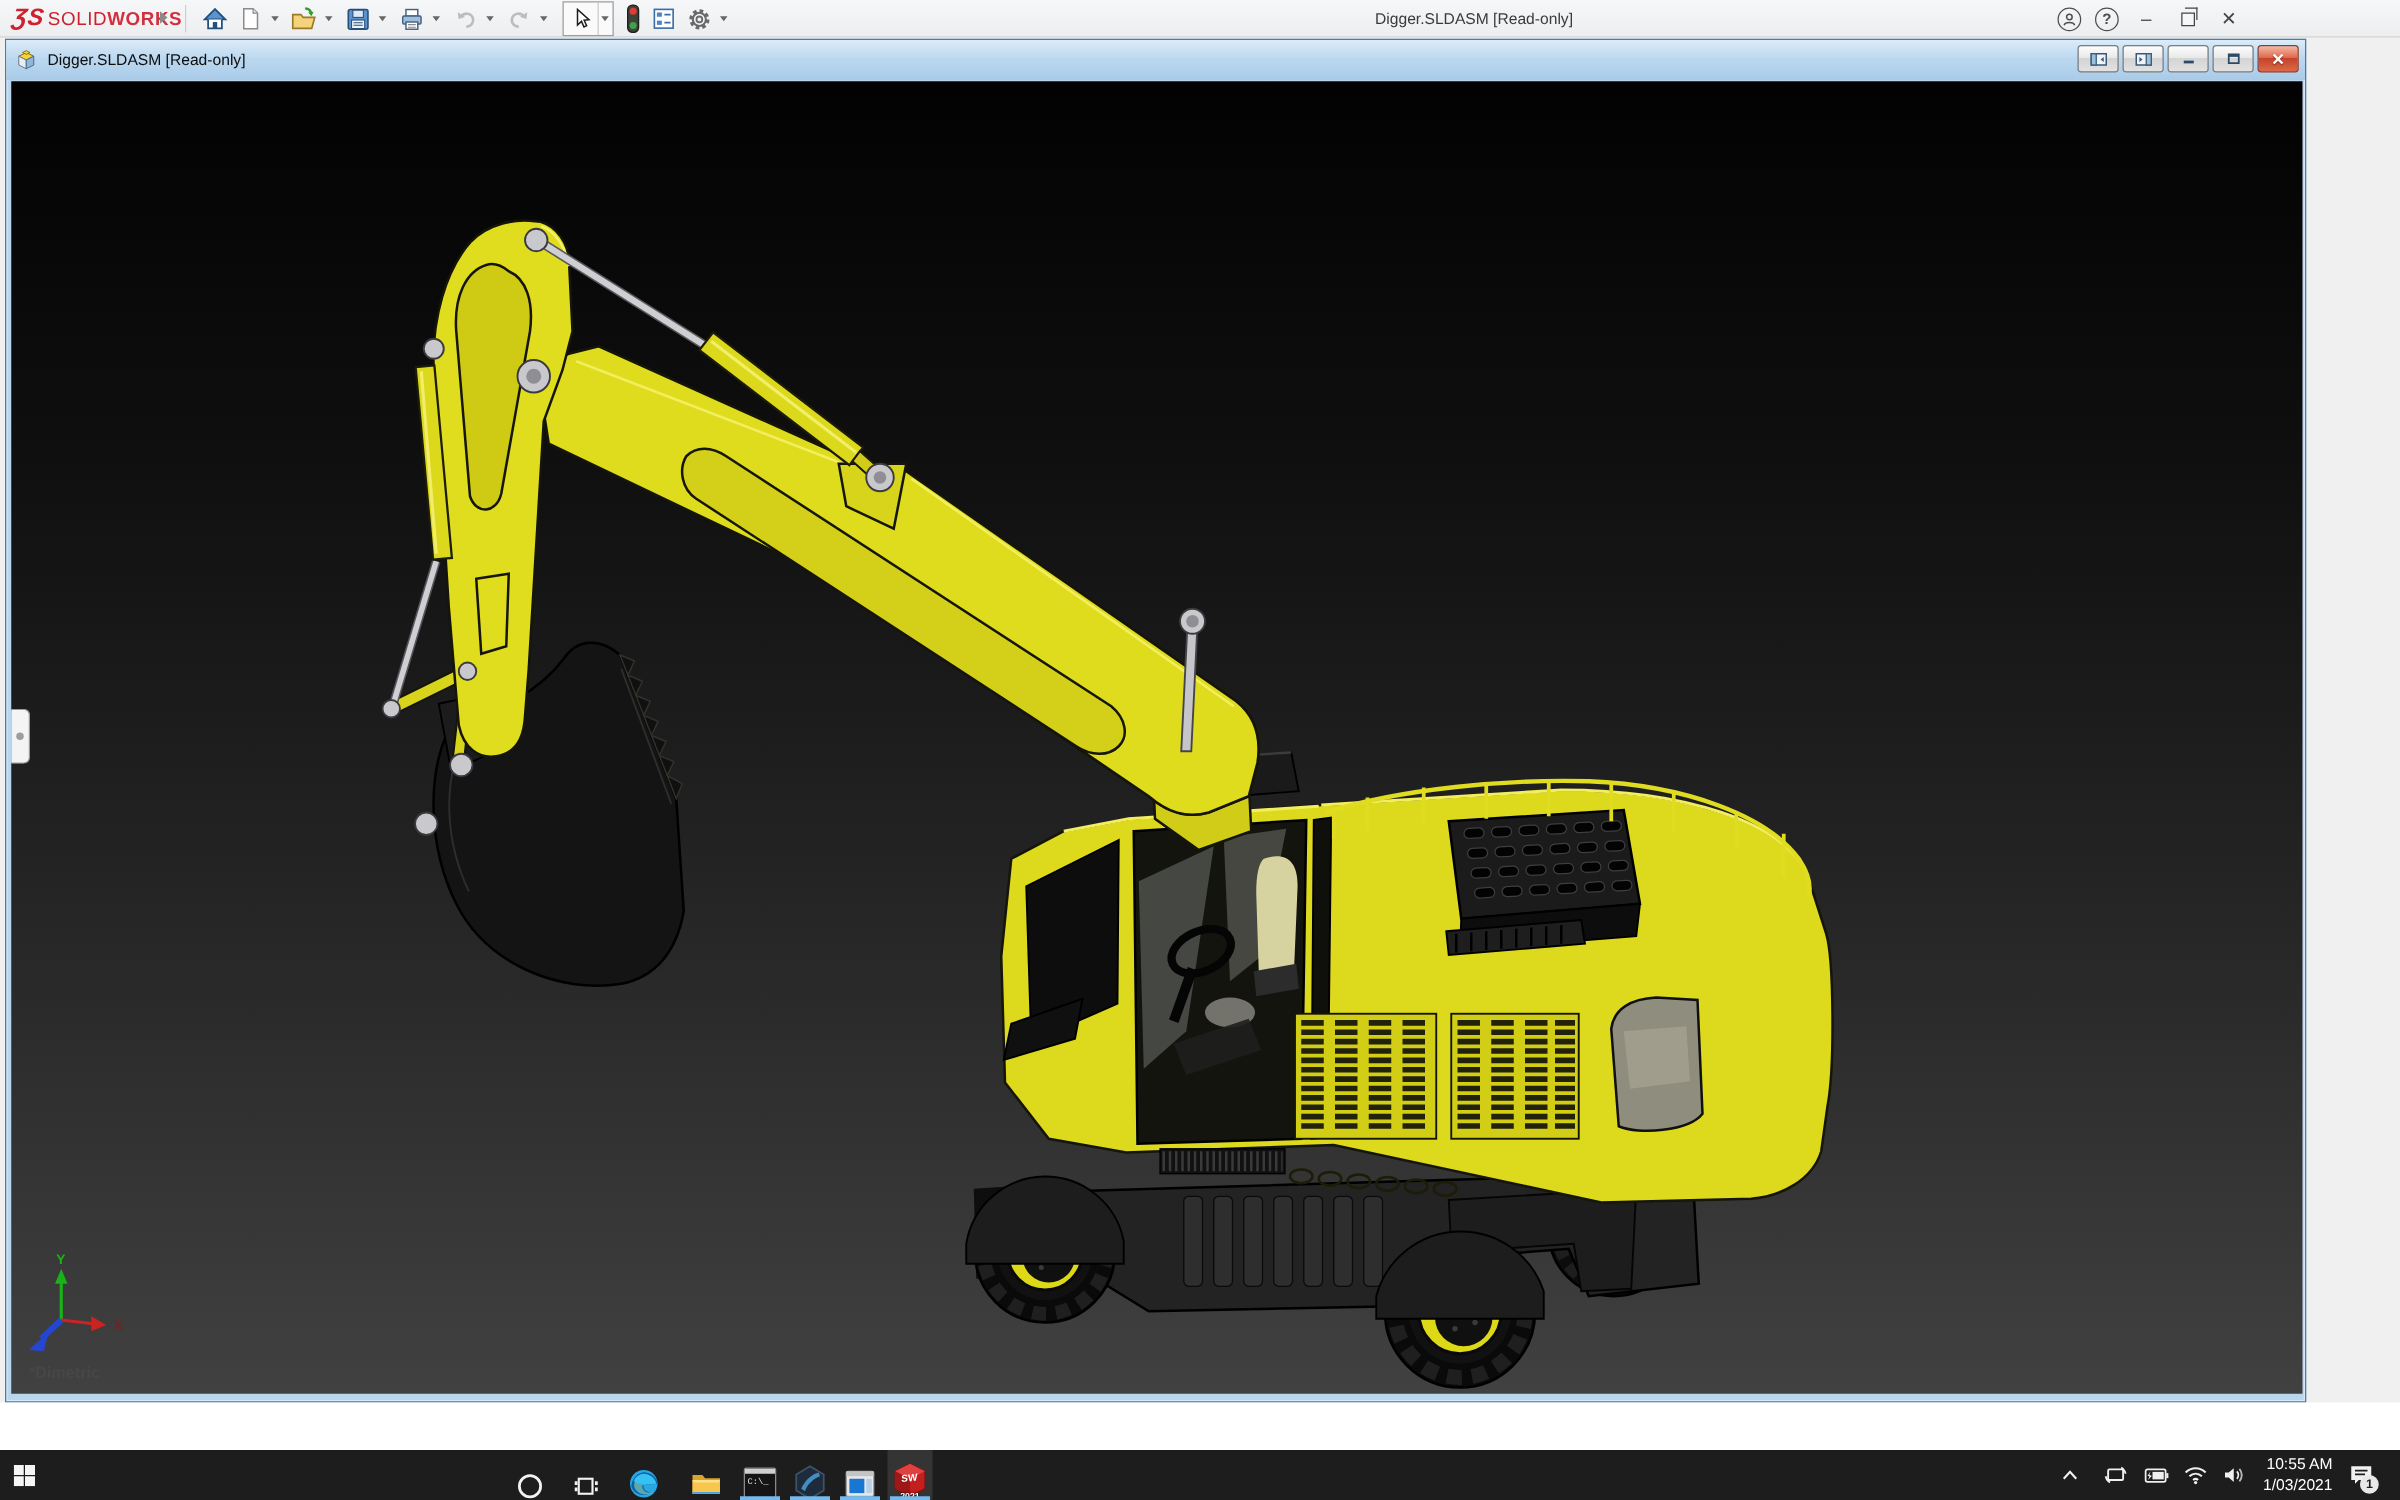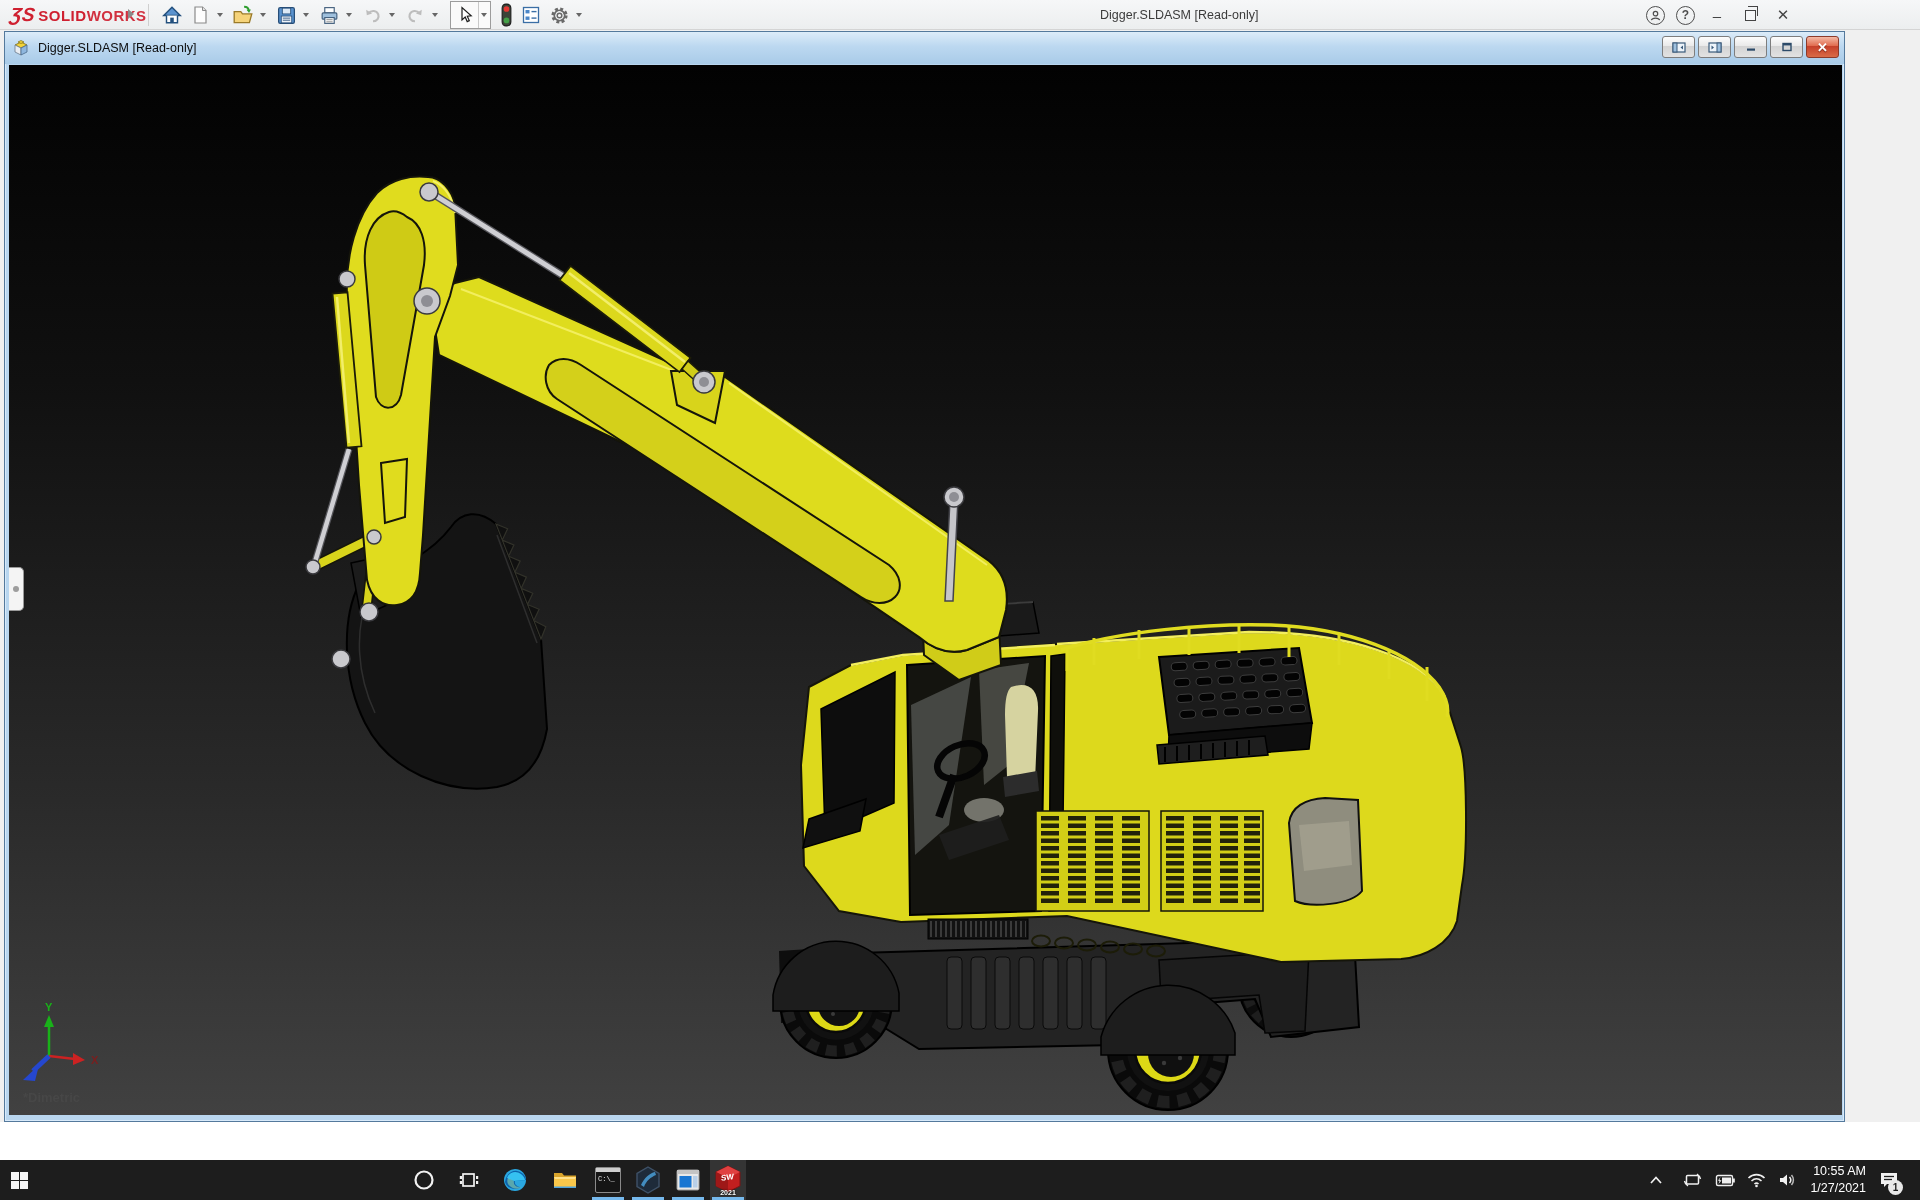--- a/index.html
+++ b/index.html
@@ -5,21 +5,21 @@
   * { margin:0; padding:0; box-sizing:border-box; }
   html,body { width:1920px; height:1200px; overflow:hidden;
     font-family:"Liberation Sans", sans-serif; background:#f0f0f0; }
 
   
   .titlebar { position:absolute; left:0; top:0; width:1920px; height:30px;
     background:linear-gradient(#f6f7f8,#eceeef); border-bottom:1px solid #d4d4d4; }
   .brand { position:absolute; left:10px; top:5px; height:20px; display:flex; align-items:center;
     color:#cf2030; font-size:15px; letter-spacing:.5px; }
   .brand .glyph { font-weight:bold; font-style:italic; font-size:19px; margin-right:3px; transform:skewX(-8deg); }
-  .brand .b { font-weight:bold;text-align:center; } .brand .l { font-weight:bold; opacity:.92; }
+  .brand .b { font-weight:normal;text-align:center; } .brand .l { font-weight:bold; opacity:.92; }
   .tb-flyout { position:absolute; left:128px; top:9px; width:0; height:0;
     border-left:6px solid #8a8a8a; border-top:5px solid transparent; border-bottom:5px solid transparent; }
   .tb-sep { position:absolute; left:148px; top:4px; width:1px; height:22px; background:#cfcfcf; }
   .tbrow { position:absolute; left:158px; top:0; height:30px; display:flex; align-items:center; }
   .tbtn { width:26px; height:26px; display:flex; align-items:center; justify-content:center; margin:0 1px; }
   .dd { width:11px; height:26px; display:flex; align-items:center; justify-content:center; margin-right:4px; }
   .dd i { width:0; height:0; border-top:4px solid #666; border-left:3.5px solid transparent; border-right:3.5px solid transparent; }
   .selbox { height:28px; border:1px solid #9c9c9c; background:#fafafa; display:flex; align-items:center; padding:0 1px; margin:0 4px 0 6px; }
   .selbox .dd { margin:0; border-left:1px solid #c9c9c9; }
   .tb-title { position:absolute; left:1100px; top:8px; font-size:12.5px; color:#3b3b3b; }
@@ -54,21 +54,21 @@
 
   
   .taskbar { position:absolute; left:0; top:1160px; width:1920px; height:40px; background:#1d1d1d; }
   .startbtn { position:absolute; left:0; top:0; width:39px; height:40px; display:flex; align-items:center; justify-content:center; }
   .searchbox { position:absolute; left:39px; top:0; width:277px; height:40px; background:#f3f3f3;
     border:1px solid #b0b0b0; display:flex; align-items:center; }
   .searchbox svg { margin:0 9px 0 13px; }
   .searchbox input { border:none; outline:none; background:transparent; font-size:15px; color:#3c3c3c; width:210px;
     font-family:"Liberation Sans", sans-serif; }
   .searchbox input::placeholder { color:#3c3c3c; opacity:1; }
-  .taskicon { position:absolute; top:0; width:36px; height:40px; display:flex; align-items:center; justify-content:center; }
+  .taskicon { position:absolute; top:0; width:36px; height:40px; display:flex; align-items:flex-end; justify-content:center; }
   .underline { position:absolute; top:37px; height:3px; width:32px; background:#76b9ed; }
   .taskicon.active { background:rgba(255,255,255,.10); }
   .tray { position:absolute; top:0; height:40px; display:flex; align-items:center; justify-content:center; }
   .clock { position:absolute; left:1800px; top:3px; width:66px; text-align:right; color:#fff; font-size:12.5px; line-height:17px; }
   .badge { position:absolute; left:1888px; top:1180px; width:15px; height:15px; border-radius:50%;
     background:#e8e8e8; color:#1d1d1d; font-size:10px; font-weight:bold; display:flex; align-items:center; justify-content:center; }
   .cmdicon { width:26px; height:26px; background:#151515; border:1px solid #8a8a8a; border-radius:2px; position:relative; }
   .cmdicon .bar { position:absolute; left:0; top:0; width:100%; height:4px; background:#cfcfcf; }
   .cmdicon .txt { position:absolute; left:2px; top:7px; color:#e8e8e8; font-family:"Liberation Mono", monospace; font-size:7px; }
   .swicon { position:relative; width:28px; height:30px; }
@@ -585,21 +585,21 @@
   </div>
   <div class="tray" style="left:1772px; width:30px;">
     <svg width="19" height="16" viewBox="0 0 19 16">
       <path d="M2 6 L5 6 L9 2.5 L9 13.5 L5 10 L2 10 Z" fill="#f0f0f0"></path>
       <path d="M11.5 5 A 4.5 4.5 0 0 1 11.5 11" fill="none" stroke="#f0f0f0" stroke-width="1.5"></path>
       <path d="M13.5 3 A 7.5 7.5 0 0 1 13.5 13" fill="none" stroke="#b8b8b8" stroke-width="1.5"></path>
     </svg>
   </div>
   <div class="clock">
     <div>10:55 AM</div>
-    <div>1/27/2021</div>
+    <div>1/03/2021</div>
   </div>
   <div class="tray" style="left:1872px; width:34px;">
     <svg width="20" height="18" viewBox="0 0 20 18">
       <path d="M2 2 L18 2 L18 13 L8 13 L5 16 L5 13 L2 13 Z" fill="#f0f0f0"></path>
       <line x1="5" y1="5.5" x2="15" y2="5.5" stroke="#1d1d1d" stroke-width="1.3"></line>
       <line x1="5" y1="8.5" x2="13" y2="8.5" stroke="#1d1d1d" stroke-width="1.3"></line>
     </svg>
   </div>
 </div>
 <div class="badge">1</div>

